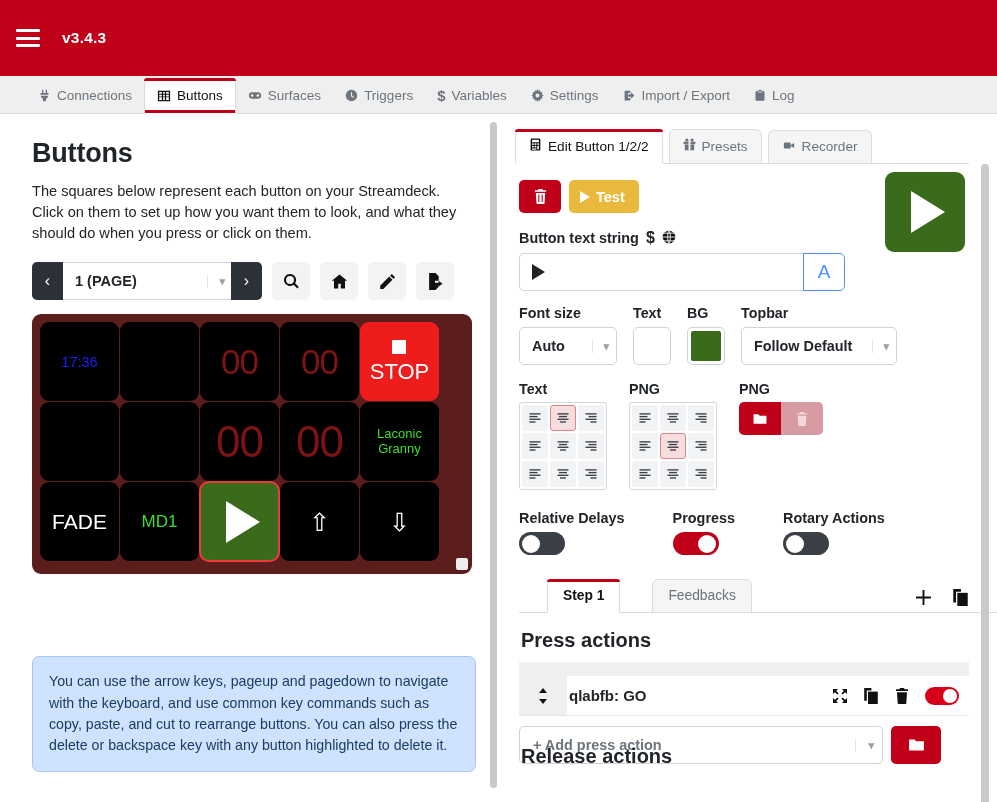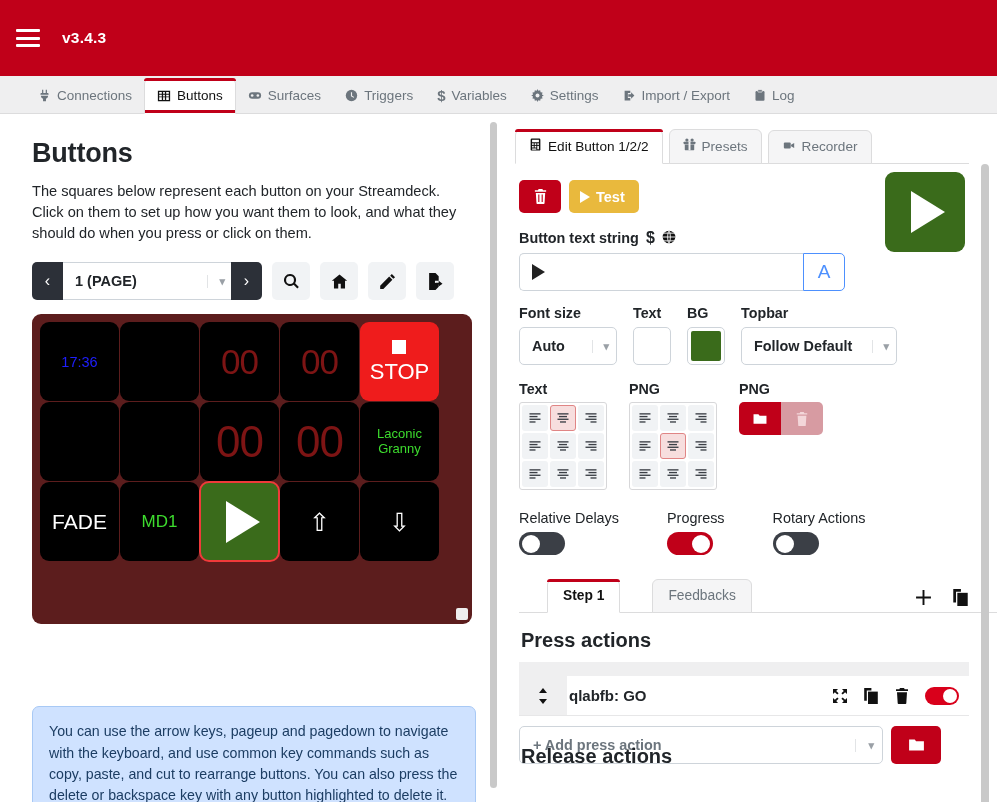--- a/index.html
+++ b/index.html
@@ -72,21 +72,21 @@
   }
   .pg-select .caret { color: #9aa0a6; font-size: 11px; border-left: 1px solid #e2e4e6; padding-left: 11px; }
   .iconbtn {
     width: 38px; height: 38px; background: #f1f3f5; border-radius: 5px;
     display: flex; align-items: center; justify-content: center; cursor: pointer;
   }
   .iconbtn svg { width: 17px; height: 17px; fill: #111; }
 
   
   .deck {
-    margin: 14px 0 0 2px; width: 440px; height: 310px; background: #5c1d1d;
+    margin: 14px 0 0 2px; width: 440px; height: 260px; background: #5c1d1d;
     border-radius: 9px; padding: 8px 0 0 8px; position: relative;
   }
   .deck-rows { display: grid; grid-template-columns: repeat(5, 79px); gap: 1px 1px; }
   .bkey {
     width: 79px; height: 79px; background: #000; border-radius: 9px;
     display: flex; align-items: center; justify-content: center;
     position: relative; cursor: pointer; overflow: hidden;
   }
   .bkey.selected { outline: 2px solid #f03a3a; outline-offset: -1px; }
   .bkey .kt { font-size: 14.5px; line-height: 1.12; text-align: center; }
@@ -167,21 +167,21 @@
   .align-grid { display: grid; grid-template-columns: repeat(3, 26px); grid-auto-rows: 26px; gap: 2px; border: 1px solid #d7d7d9; padding: 2px; border-radius: 3px; background: #fff; }
   .acell { background: #f1f3f5; border-radius: 3px; display: flex; align-items: center; justify-content: center; cursor: pointer; }
   .acell.on { background: #f7dede; border: 1px solid #e08585; }
   .acell svg { width: 14px; height: 12px; }
   .pngbtns { display: flex; height: 33px; border-radius: 5px; overflow: hidden; margin-top: 2px; }
   .pngbtn { width: 42px; display: flex; align-items: center; justify-content: center; cursor: pointer; }
   .pngbtn.solid { background: #c00019; }
   .pngbtn.muted { background: #d79ba2; }
 
   .toggles { display: flex; gap: 48px; margin-top: 20px; }
-  .tg > label { font-size: 14.4px; font-weight: 400; display: block; margin-bottom: 6px; }
+  .tg > label { font-size: 14.4px; font-weight: 700; display: block; margin-bottom: 6px; }
   .switch { width: 46px; height: 23px; border-radius: 12px; background: #3b3f46; position: relative; cursor: pointer; }
   .switch.on { background: #c00019; }
   .switch i { position: absolute; top: 2.5px; left: 3px; width: 18px; height: 18px; border-radius: 50%; background: #fff; }
   .switch.on i { left: auto; right: 3px; }
 
   .steprow { display: flex; align-items: flex-end; margin-top: 24px; border-bottom: 1px solid #dcdcdd; padding-right: 28px; }
   .steptab {
     font-size: 13.8px; color: #6c757d; padding: 8px 15px 9px; border: 1px solid #dcdcdd;
     border-radius: 6px 6px 0 0; background: #f5f5f6; cursor: pointer; margin-bottom: -1px; margin-right: 4px; margin-left: 28px;
   }

